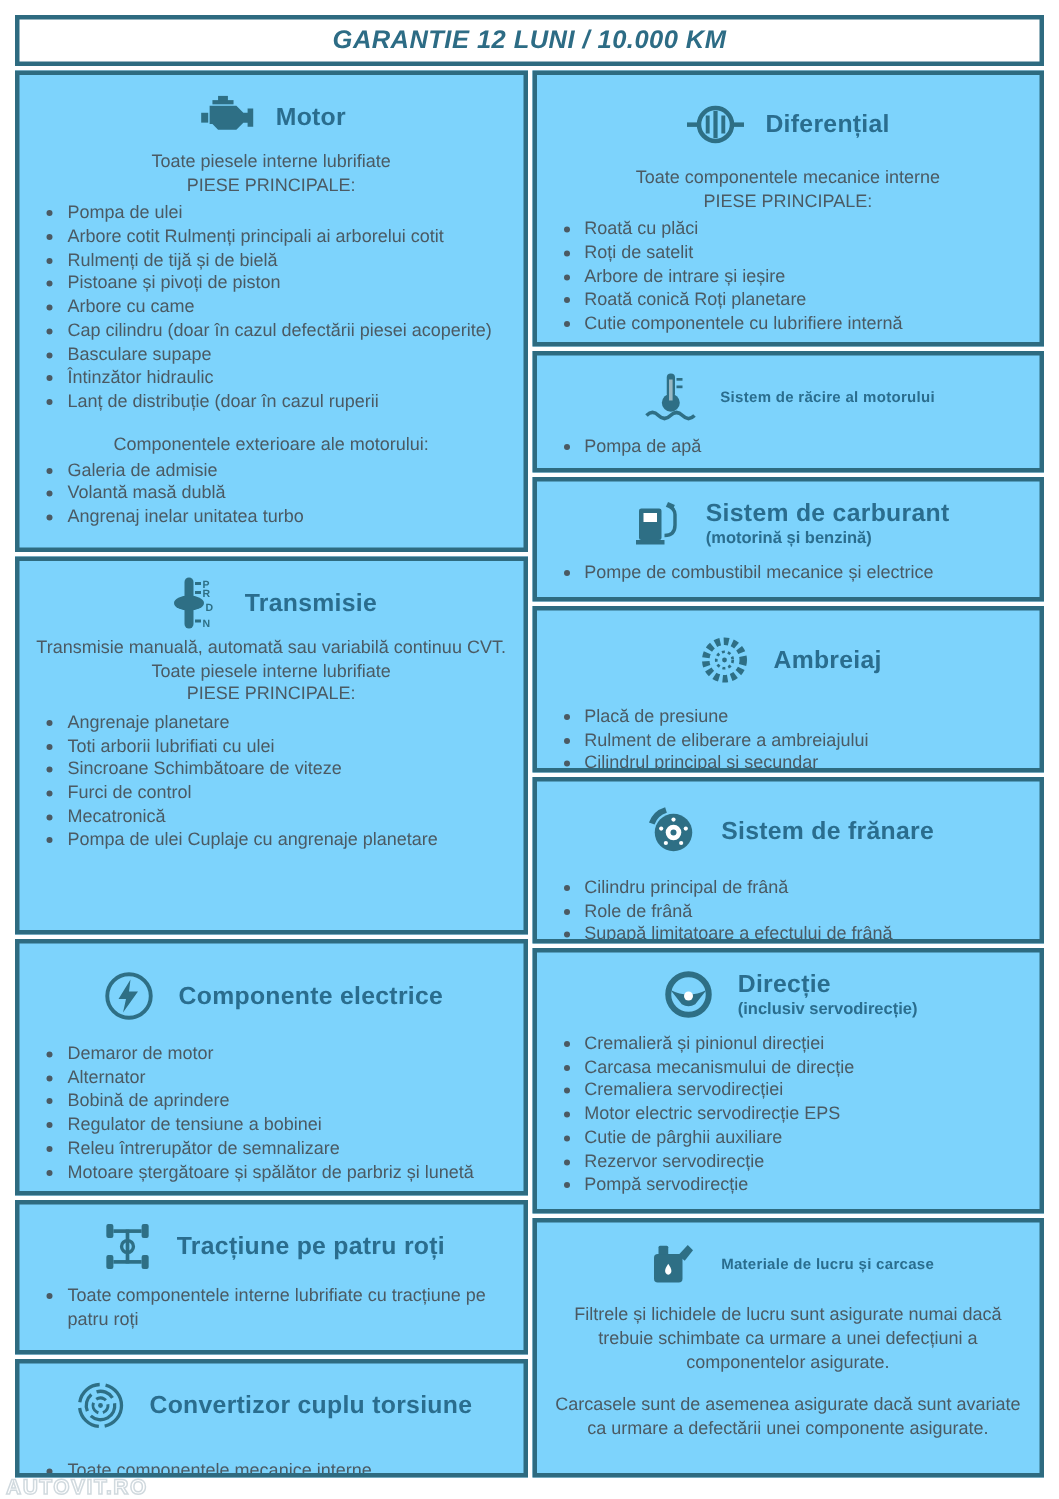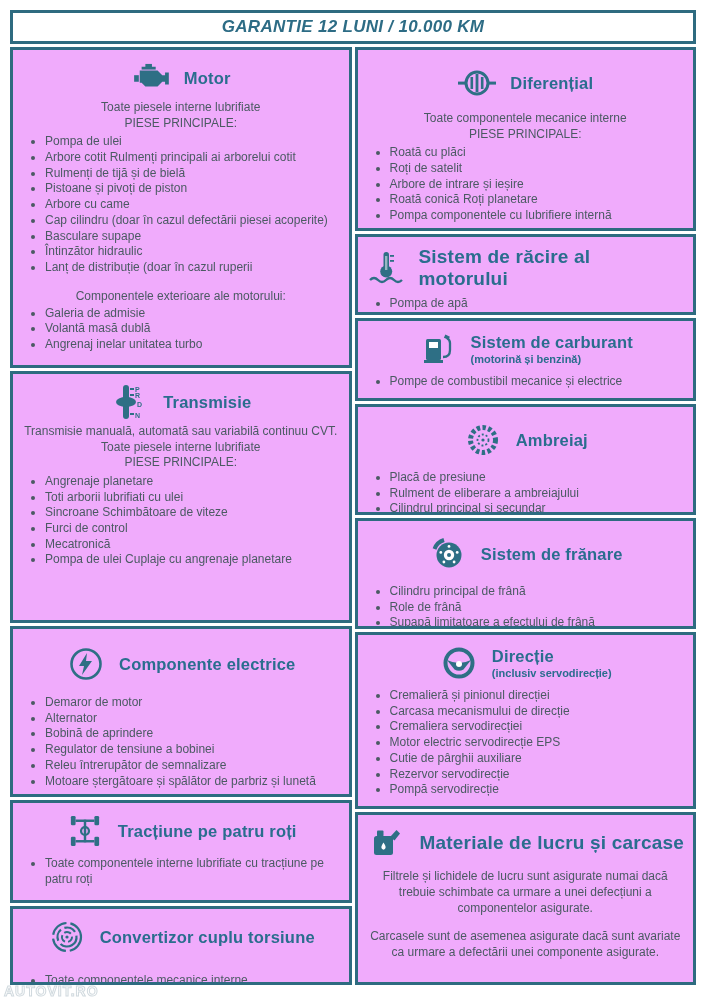--- a/index.html
+++ b/index.html
@@ -5,29 +5,29 @@
   * { box-sizing: border-box; margin: 0; padding: 0; }
   html,body { width:706px; height:999px; background:#ffffff; overflow:hidden; }
   body { font-family:"Liberation Sans", sans-serif; color:#4b5a63; position:relative; }
   .page { position:absolute; top:10px; left:10px; width:686px; height:975px;
           display:flex; flex-direction:column; gap:3px; }
   .hdr { border:3px solid #2e6b80; height:34px; display:flex; align-items:center;
          justify-content:center; font-weight:bold; font-size:17px; color:#2d6c85;
          letter-spacing:.3px; flex:0 0 auto;font-style:italic; }
   .cols { display:grid; grid-template-columns:1fr 1fr; gap:3px; flex:1 1 auto; min-height:0; }
   .col { display:flex; flex-direction:column; gap:3px; min-height:0; }
-  .box { border:3px solid #2e6b80; background:#f0abfc; padding:4px 8px; overflow:hidden; flex:0 0 auto; }
+  .box { border:3px solid #2e6b80; background:#7dd3fc; padding:4px 8px; overflow:hidden; flex:0 0 auto; }
   .grow { flex:1 1 auto; }
   
   .h-motor{height:321px} .h-trans{height:252px} .h-elec{height:171px} .h-4x4{height:103px}
   .h-dif{height:184px} .h-cool{height:81px} .h-fuel{height:83px} .h-clutch{height:111px}
   .h-dir{height:177px} .h-brake{height:111px}
   .head { display:flex; align-items:center; justify-content:center; gap:13px; padding:5px 0 3px; }
   .head .ttl { font-weight:bold; font-size:16.5px; color:#2a6d8e; letter-spacing:.2px; }
-  .head .ttl.sm { font-size:19px; }
+  .head .ttl.sm { font-size:10px; }
   .head .tcol { display:flex; flex-direction:column; }
   .head .sub { font-weight:bold; font-size:11px; color:#2a6d8e; margin-top:1px; }
   .icn { width:40px; height:38px; display:flex; align-items:center; justify-content:center; flex:0 0 auto; }
   .icn svg { display:block; }
   .intro { text-align:center; font-size:12px; line-height:1.3; }
   .intro div { padding:0; }
   ul.blt { list-style:disc; margin:3px 0 0; padding-left:24px; font-size:12px; line-height:1.31; }
   ul.blt li { padding-right:2px; }
   .midhead { text-align:center; font-size:12px; margin-top:13px; }
   .paras { text-align:center; font-size:12px; line-height:1.32; padding:4px 2px 0; }
@@ -192,21 +192,21 @@
         </div>
         <div class="intro" style="margin-top:6px">
             <div>Toate componentele mecanice interne</div>
             <div>PIESE PRINCIPALE:</div>
           </div>
         <ul class="blt">
             <li>Roată cu plăci</li>
             <li>Roți de satelit</li>
             <li>Arbore de intrare și ieșire</li>
             <li>Roată conică Roți planetare</li>
-            <li>Pompa componentele cu lubrifiere internă</li>
+            <li>Cutie componentele cu lubrifiere internă</li>
           </ul>
       </section>
 
       <section class="box h-cool">
         <div class="head">
           <span class="icn">
             <svg width="36" height="34" viewBox="0 0 36 34">
               <rect x="15.5" y="1" width="5.5" height="16" rx="2.7" fill="#2e6f85"></rect>
               <circle cx="18.2" cy="20.5" r="6" fill="#2e6f85"></circle>
               <rect x="17" y="5" width="2.4" height="14" fill="#fff" opacity=".5"></rect>

